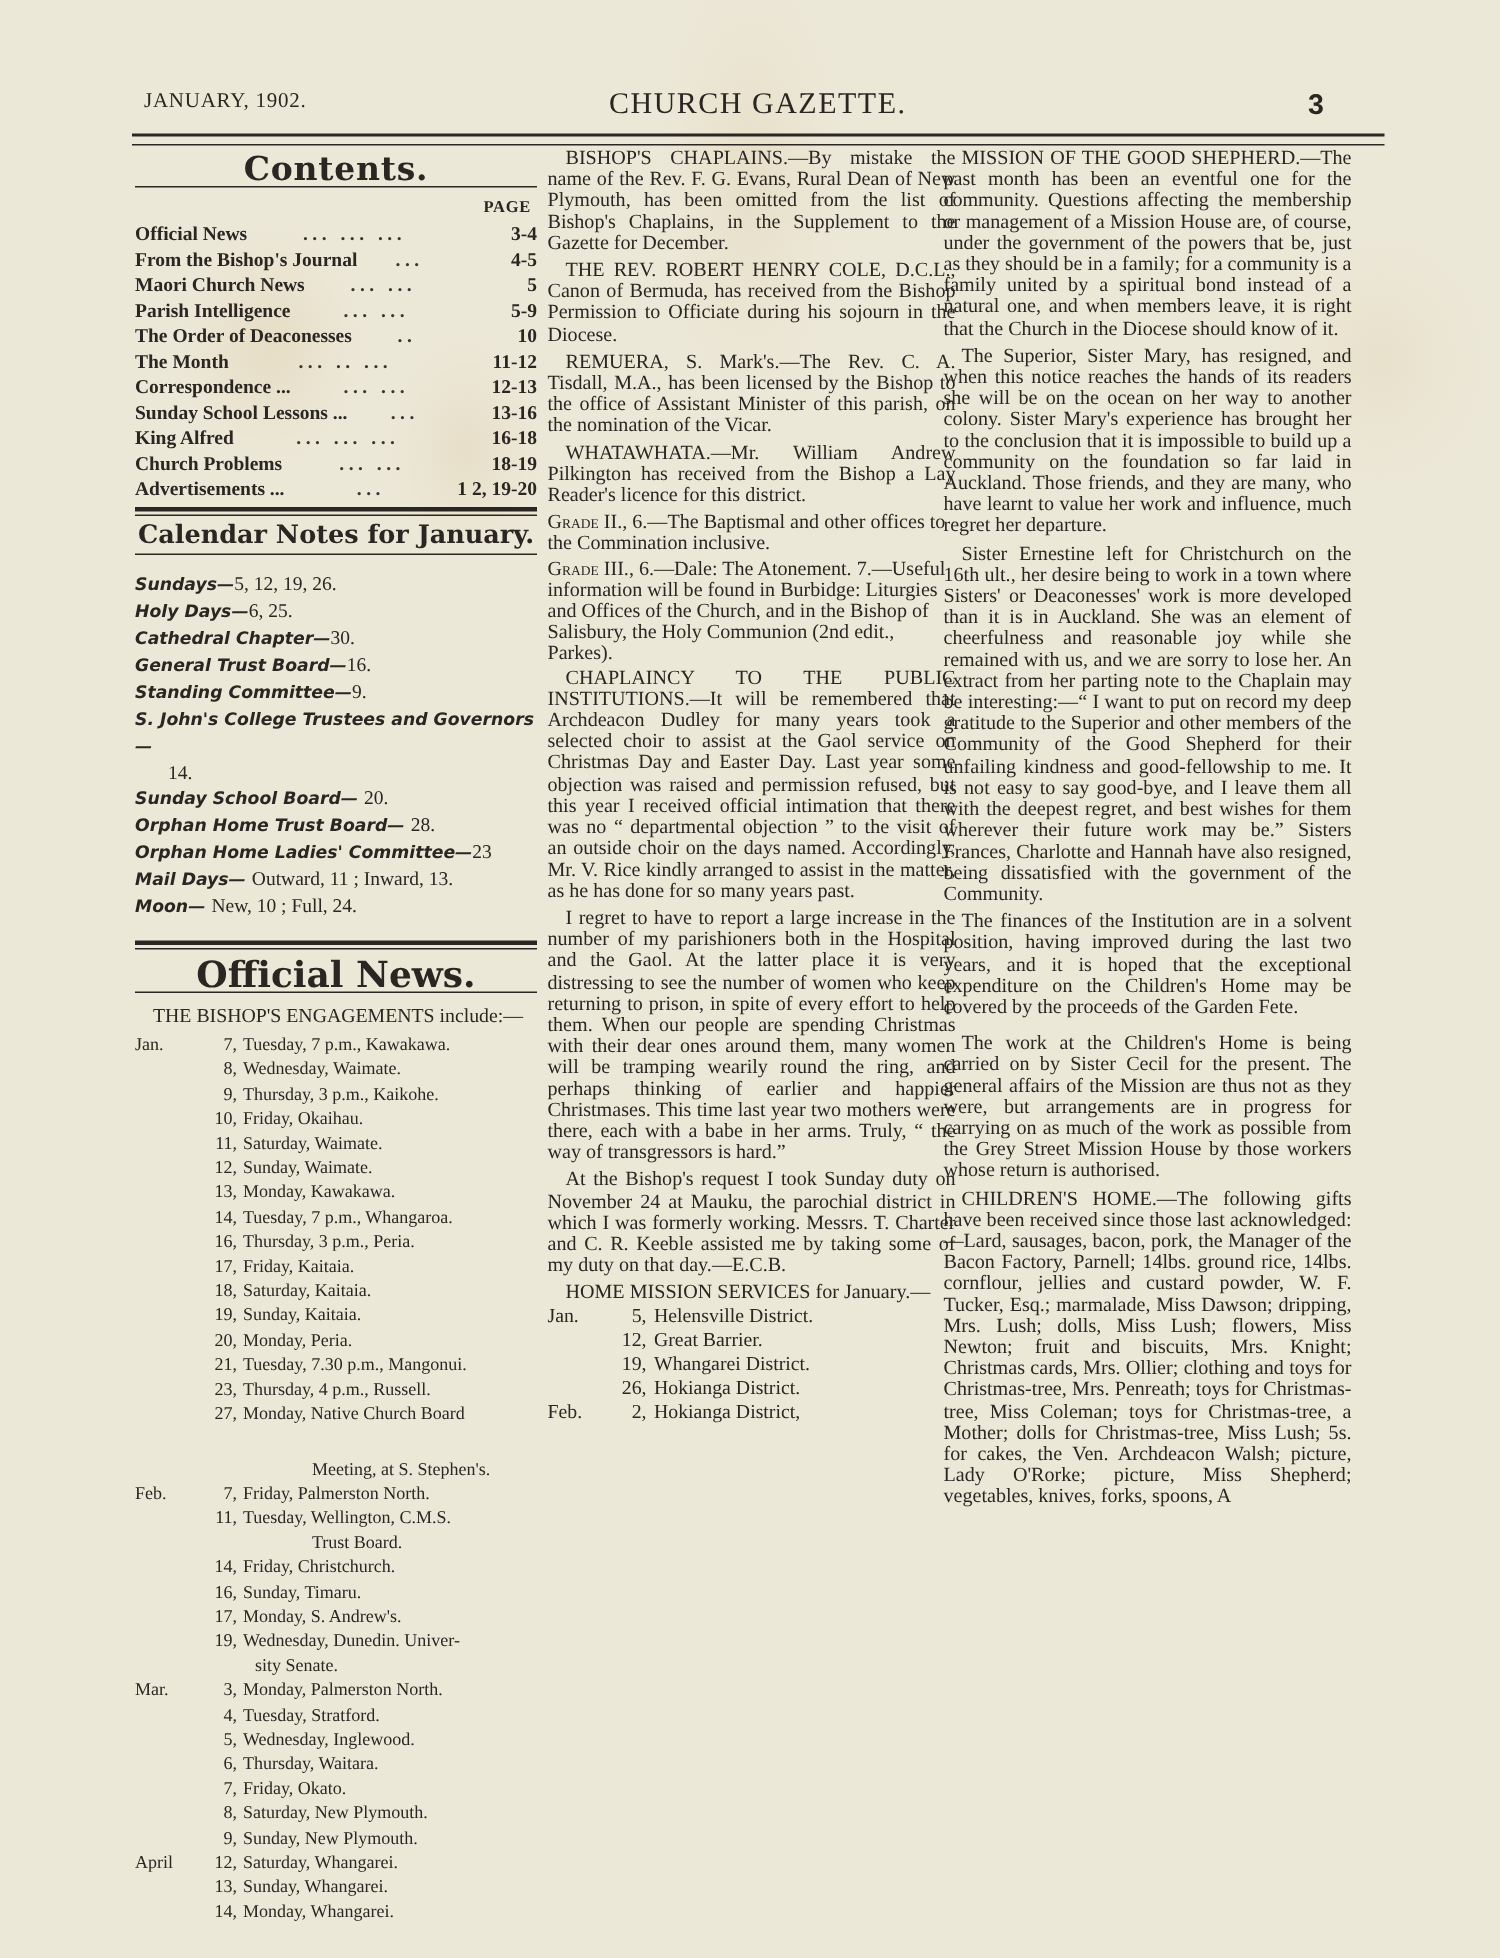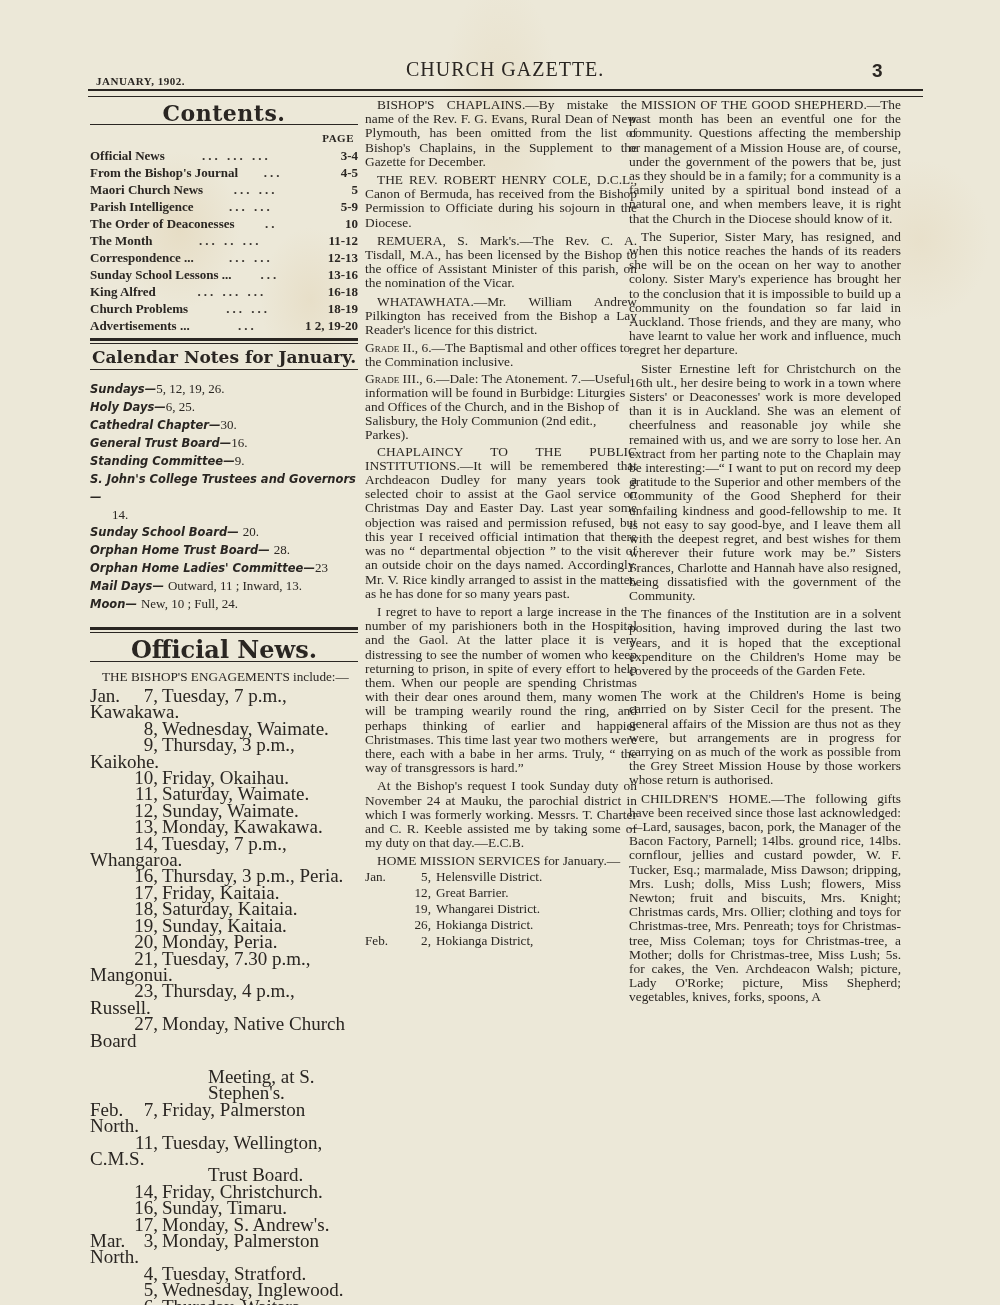--- a/index.html
+++ b/index.html
@@ -13,21 +13,21 @@
   .page {
     position: absolute; left: 0; top: 0; width: 1000px; height: 1305px;
     background:
       radial-gradient(ellipse at 180px 230px, rgba(205,170,110,0.18), transparent 60px),
       radial-gradient(ellipse at 310px 300px, rgba(205,170,110,0.15), transparent 50px),
       radial-gradient(ellipse at 920px 240px, rgba(205,170,110,0.12), transparent 70px),
       radial-gradient(ellipse at 500px 120px, rgba(205,170,110,0.14), transparent 60px),
       #ece8d8;
   }
   .hdr { position: absolute; top: 58px; left: 96px; width: 720px; height: 28px; }
-  .hdr-date { position: absolute; left: 0; top: 17px; font-size: 11px; font-weight: bold; letter-spacing: 0.5px; }
+  .hdr-date { position: absolute; left: 0; top: 2px; font-size: 14px; font-weight: normal; letter-spacing: 0.5px; }
   .hdr-title { position: absolute; left: 310px; top: 0; font-size: 20px; letter-spacing: 1px; }
   .hdr-page { position: absolute; left: 872px; top: 60px; font-size: 19px; font-weight: bold; font-family: "Liberation Sans", sans-serif; }
   .rule-top { position: absolute; left: 88px; top: 89px; width: 835px; height: 5px; border-top: 2px solid #2a2622; border-bottom: 1px solid #2a2622; }
 
   .col { position: absolute; top: 98px; font-size: 13.4px; line-height: 14.2px; }
   .col1 { left: 90px; width: 268px; }
   .col2 { left: 365px; width: 272px; }
   .col3 { left: 629px; width: 272px; }
 
   .blackletter {
@@ -43,21 +43,21 @@
   .toc-row .pg { min-width: 50px; text-align: right; }
 
   .h-cal { font-size: 17px; margin: 6px 0 3px; }
   .cal-item { font-size: 13px; line-height: 17px; }
   .cal-item .lbl { font-family: "DejaVu Sans", sans-serif; font-style: italic; font-weight: bold; font-size: 11.5px; }
   .cal-item .indent { padding-left: 22px; display: block; }
 
   .h-official { font-size: 24px; margin: 10px 0 4px; }
   .para { text-align: justify; text-indent: 12px; margin: 0 0 4px; }
   .eng-intro { text-indent: 12px; text-align: justify; font-size: 13.2px; }
-  .eng { position: relative; font-size: 19px; line-height: 16.4px; }
+  .eng { position: relative; font-size: 12px; line-height: 16.4px; }
   .eng .mon { display: inline-block; width: 40px; }
   .eng .day { display: inline-block; width: 28px; text-align: right; margin-right: 4px; }
   .eng .wrap { display: block; padding-left: 145px; }
   .sc { font-variant: small-caps; }
   .grade { margin: 0 0 2px; }
   .hms { font-size: 13.2px; line-height: 16px; }
 </style>
 </head>
 <body>
 
@@ -166,20 +166,21 @@
       <div class="eng"><span class="mon"></span><span class="day">19,</span><span>Sunday, Kaitaia.</span></div>
       <div class="eng"><span class="mon"></span><span class="day">20,</span><span>Monday, Peria.</span></div>
       <div class="eng"><span class="mon"></span><span class="day">21,</span><span>Tuesday, 7.30 p.m., Mangonui.</span></div>
       <div class="eng"><span class="mon"></span><span class="day">23,</span><span>Thursday, 4 p.m., Russell.</span></div>
       <div class="eng"><span class="mon"></span><span class="day">27,</span><span>Monday, Native Church Board</span><span class="wrap" style="padding-left:118px;margin-top:20px;">Meeting, at S. Stephen's.</span></div>
       <div class="eng"><span class="mon">Feb.</span><span class="day">7,</span><span>Friday, Palmerston North.</span></div>
       <div class="eng"><span class="mon"></span><span class="day">11,</span><span>Tuesday, Wellington, C.M.S.</span><span class="wrap" style="padding-left:118px;">Trust Board.</span></div>
       <div class="eng"><span class="mon"></span><span class="day">14,</span><span>Friday, Christchurch.</span></div>
       <div class="eng"><span class="mon"></span><span class="day">16,</span><span>Sunday, Timaru.</span></div>
       <div class="eng"><span class="mon"></span><span class="day">17,</span><span>Monday, S. Andrew's.</span></div>
+      <div class="eng"><span class="mon"></span><span class="day">19,</span><span>Wednesday, Dunedin. Univer-</span><span class="wrap" style="padding-left:80px;">sity Senate.</span></div>
       <div class="eng"><span class="mon">Mar.</span><span class="day">3,</span><span>Monday, Palmerston North.</span></div>
       <div class="eng"><span class="mon"></span><span class="day">4,</span><span>Tuesday, Stratford.</span></div>
       <div class="eng"><span class="mon"></span><span class="day">5,</span><span>Wednesday, Inglewood.</span></div>
       <div class="eng"><span class="mon"></span><span class="day">6,</span><span>Thursday, Waitara.</span></div>
       <div class="eng"><span class="mon"></span><span class="day">7,</span><span>Friday, Okato.</span></div>
       <div class="eng"><span class="mon"></span><span class="day">8,</span><span>Saturday, New Plymouth.</span></div>
       <div class="eng"><span class="mon"></span><span class="day">9,</span><span>Sunday, New Plymouth.</span></div>
       <div class="eng"><span class="mon">April</span><span class="day">12,</span><span>Saturday, Whangarei.</span></div>
       <div class="eng"><span class="mon"></span><span class="day">13,</span><span>Sunday, Whangarei.</span></div>
       <div class="eng"><span class="mon"></span><span class="day">14,</span><span>Monday, Whangarei.</span></div>

